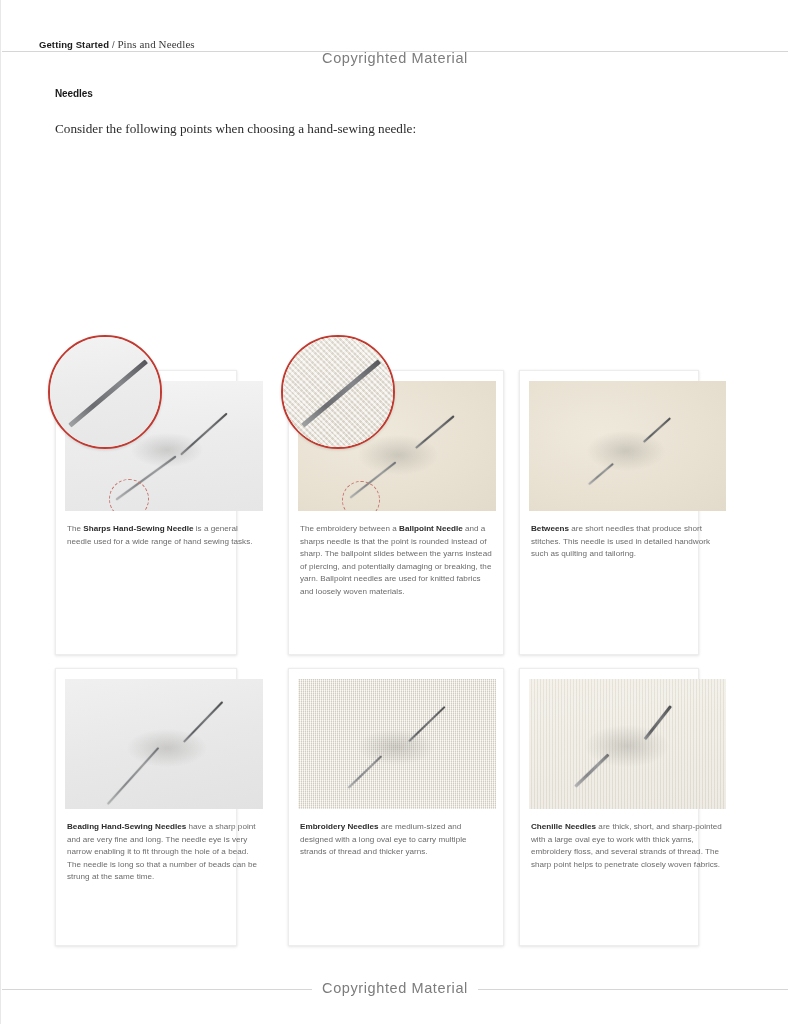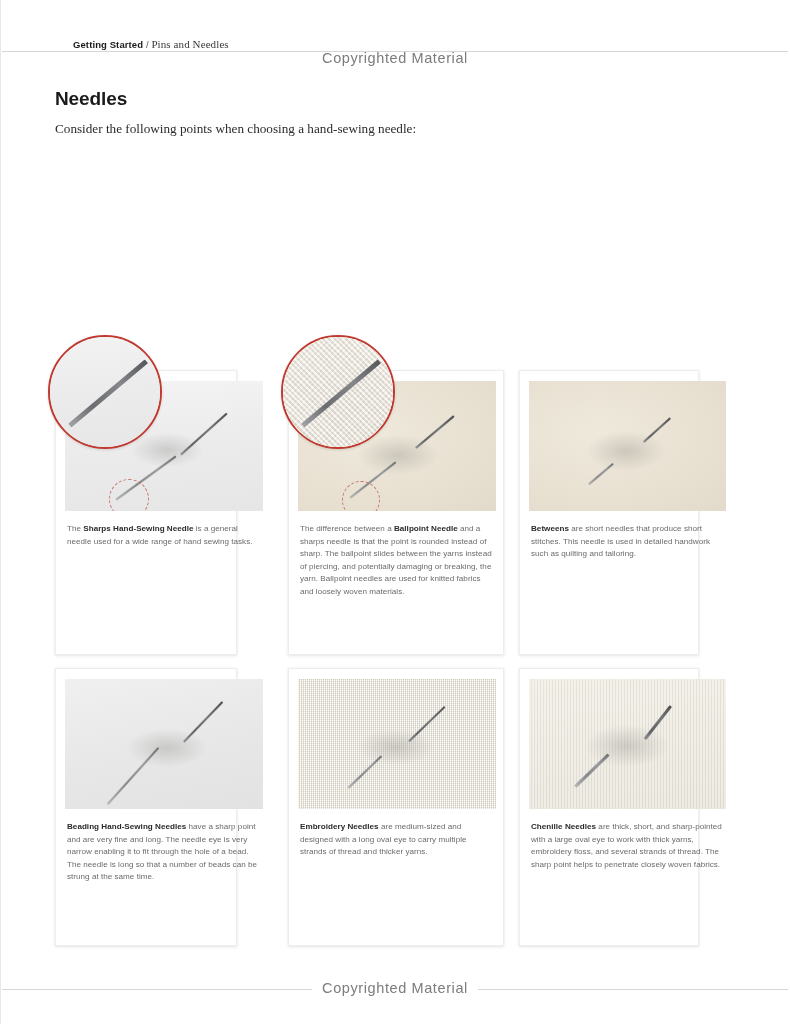--- a/index.html
+++ b/index.html
@@ -33,21 +33,21 @@
 
   
   .runhead {
     position: absolute;
     left: 0; top: 24px;
     width: 790px;
     height: 26px;
   }
   .runhead-crumb {
     position: absolute;
-    left: 73px; top: 38px;
+    left: 39px; top: 38px;
     font-size: 9.5px;
     letter-spacing: 0.1px;
     white-space: nowrap;
     text-align: right;
   }
   .runhead-crumb .strong {
     font-weight: bold;
     color: #1b1b1b;
   }
   .runhead-crumb .sep {
@@ -73,21 +73,21 @@
     left: 2px; top: 51px;
     width: 786px;
     height: 1px;
     background: #d6d6d6;
   }
 
   
   .h1 {
     position: absolute;
     left: 55px; top: 88px;
-    font-size: 19px;
+    font-size: 10px;
     font-weight: bold;
     letter-spacing: -0.1px;
     color: #1a1a1a;
   }
   .intro {
     position: absolute;
     left: 55px; top: 121px;
     width: 440px;
     font-family: "Liberation Serif", serif;
     font-size: 13.2px;
@@ -307,21 +307,21 @@
         <div class="needle-shadow" style="left:60px; top:54px; width:80px; height:40px;"></div>
         <div class="needle" style="left:112px; top:50px; width:50px; height:2.4px; transform:rotate(-40deg);"></div>
         <div class="needle soft" style="left:46px; top:98px; width:58px; height:2.1px; transform:rotate(-38deg);"></div>
         <div class="dashed-circle" style="left:44px; top:100px; width:36px; height:36px;"></div>
       </div>
       <div class="magnifier" style="left:-8px; top:-36px; width:110px; height:110px;">
         <div class="mag-tex tex-knit"></div>
         <div class="mag-needle" style="left:8px; top:54px; width:100px; height:4.5px; transform:rotate(-40deg);"></div>
       </div>
       <div class="caption">
-        <span>The difference between a </span><b>Ballpoint Needle</b><span> and a sharps needle is that the point is rounded instead of sharp. The ballpoint slides between the yarns instead of piercing, and potentially damaging or breaking, the yarn. Ballpoint needles are used for knitted fabrics and loosely woven materials.</span>
+        <span>The embroidery between a </span><b>Ballpoint Needle</b><span> and a sharps needle is that the point is rounded instead of sharp. The ballpoint slides between the yarns instead of piercing, and potentially damaging or breaking, the yarn. Ballpoint needles are used for knitted fabrics and loosely woven materials.</span>
       </div>
     </div>
 
     <div class="card r1 c3">
       <div class="photo">
         <div class="tex-cream"></div>
         <div class="needle-shadow" style="left:58px; top:50px; width:78px; height:40px;"></div>
         <div class="needle" style="left:110px; top:48px; width:36px; height:2.2px; transform:rotate(-42deg);"></div>
         <div class="needle soft" style="left:56px; top:92px; width:32px; height:2px; transform:rotate(-40deg);"></div>
       </div>

